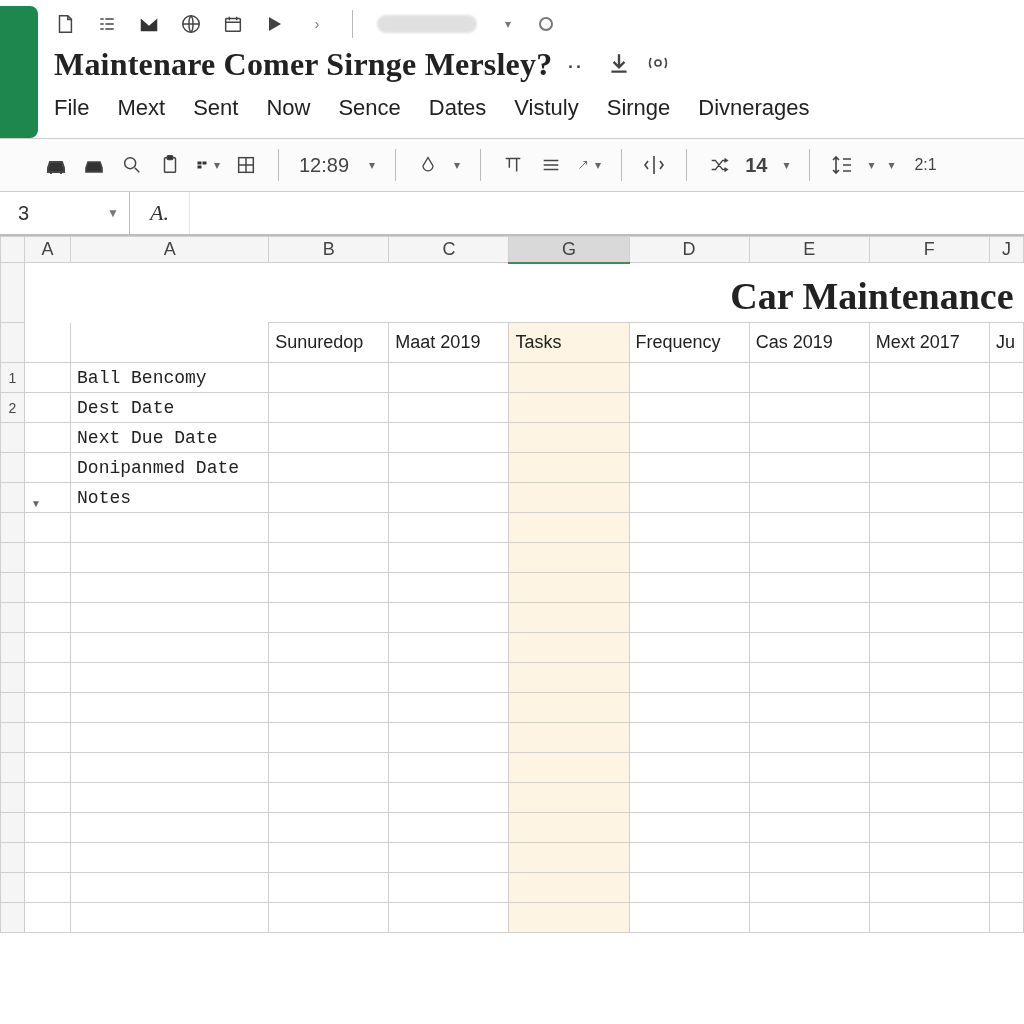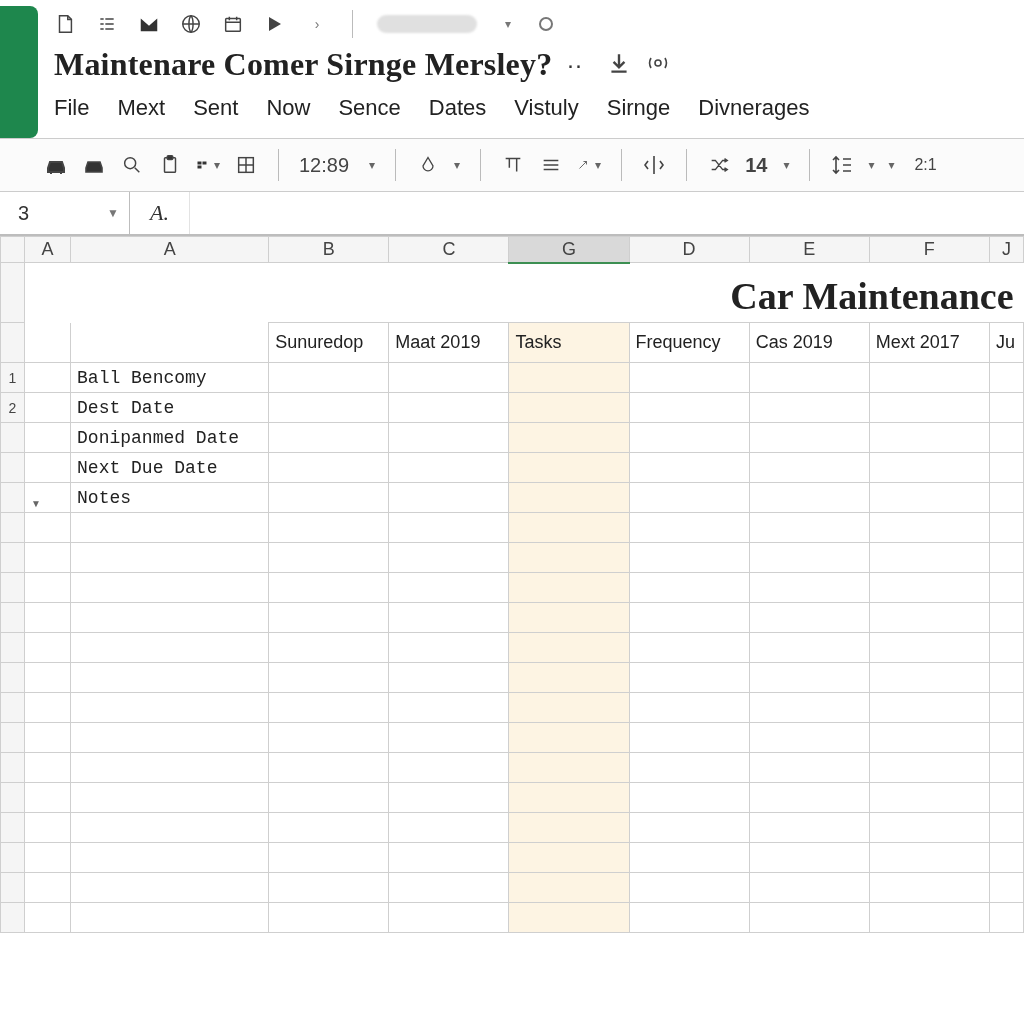--- a/index.html
+++ b/index.html
@@ -319,33 +319,33 @@
             <td></td>
             <td class="hl"></td>
             <td></td>
             <td></td>
             <td></td>
             <td></td>
           </tr>
           <tr>
             <th class="rowhdr"></th>
             <td></td>
+            <td class="lbl"> Next Due Date</td>
+            <td></td>
+            <td></td>
+            <td class="hl"></td>
+            <td></td>
+            <td></td>
+            <td></td>
+            <td></td>
+          </tr>
+          <tr>
+            <th class="rowhdr"></th>
+            <td></td>
             <td class="lbl">Donipanmed Date</td>
-            <td></td>
-            <td></td>
-            <td class="hl"></td>
-            <td></td>
-            <td></td>
-            <td></td>
-            <td></td>
-          </tr>
-          <tr>
-            <th class="rowhdr"></th>
-            <td></td>
-            <td class="lbl"> Next Due Date</td>
             <td></td>
             <td></td>
             <td class="hl"></td>
             <td></td>
             <td></td>
             <td></td>
             <td></td>
           </tr>
           <tr>
             <th class="rowhdr"></th>

